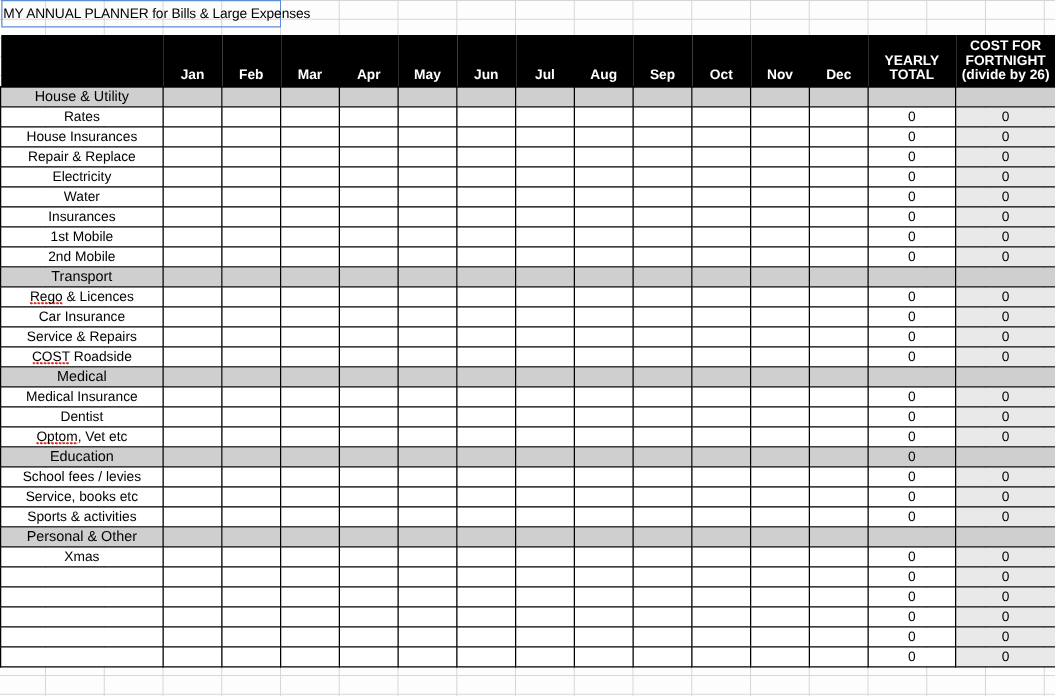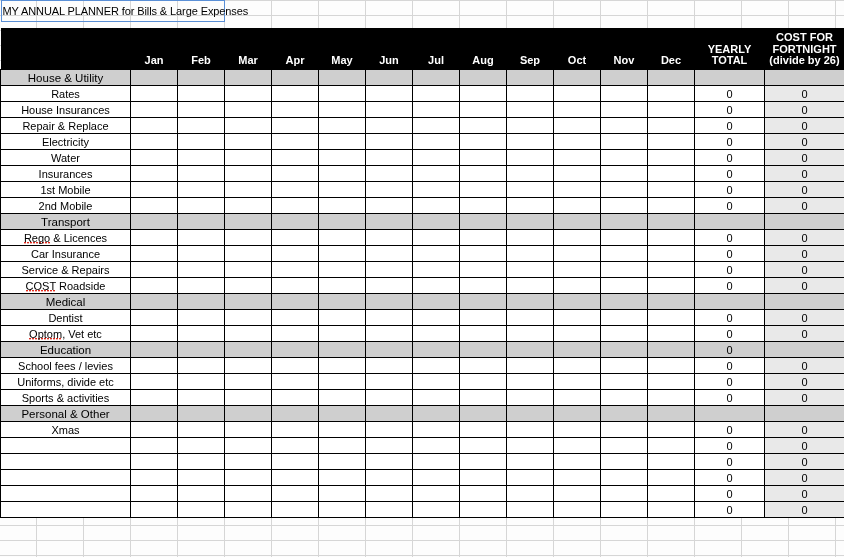--- a/index.html
+++ b/index.html
@@ -423,20 +423,37 @@
         <td class="c blank-month"></td>
         <td class="c blank-month"></td>
         <td class="c blank-month"></td>
         <td class="c blank-month"></td>
         <td class="c blank-month"></td>
         <td class="c blank-month"></td>
         <td class="c num"></td>
         <td class="c num fortnight"></td>
       </tr>
       <tr class="item">
+        <td class="c label">Medical  Insurance</td>
+        <td class="c blank-month"></td>
+        <td class="c blank-month"></td>
+        <td class="c blank-month"></td>
+        <td class="c blank-month"></td>
+        <td class="c blank-month"></td>
+        <td class="c blank-month"></td>
+        <td class="c blank-month"></td>
+        <td class="c blank-month"></td>
+        <td class="c blank-month"></td>
+        <td class="c blank-month"></td>
+        <td class="c blank-month"></td>
+        <td class="c blank-month"></td>
+        <td class="c num">0</td>
+        <td class="c num fortnight">0</td>
+      </tr>
+      <tr class="item">
         <td class="c label">Dentist</td>
         <td class="c blank-month"></td>
         <td class="c blank-month"></td>
         <td class="c blank-month"></td>
         <td class="c blank-month"></td>
         <td class="c blank-month"></td>
         <td class="c blank-month"></td>
         <td class="c blank-month"></td>
         <td class="c blank-month"></td>
         <td class="c blank-month"></td>
@@ -491,21 +508,21 @@
         <td class="c blank-month"></td>
         <td class="c blank-month"></td>
         <td class="c blank-month"></td>
         <td class="c blank-month"></td>
         <td class="c blank-month"></td>
         <td class="c blank-month"></td>
         <td class="c num">0</td>
         <td class="c num fortnight">0</td>
       </tr>
       <tr class="item">
-        <td class="c label">Uniforms, divide etc</td>
+        <td class="c label">Service, books etc</td>
         <td class="c blank-month"></td>
         <td class="c blank-month"></td>
         <td class="c blank-month"></td>
         <td class="c blank-month"></td>
         <td class="c blank-month"></td>
         <td class="c blank-month"></td>
         <td class="c blank-month"></td>
         <td class="c blank-month"></td>
         <td class="c blank-month"></td>
         <td class="c blank-month"></td>

